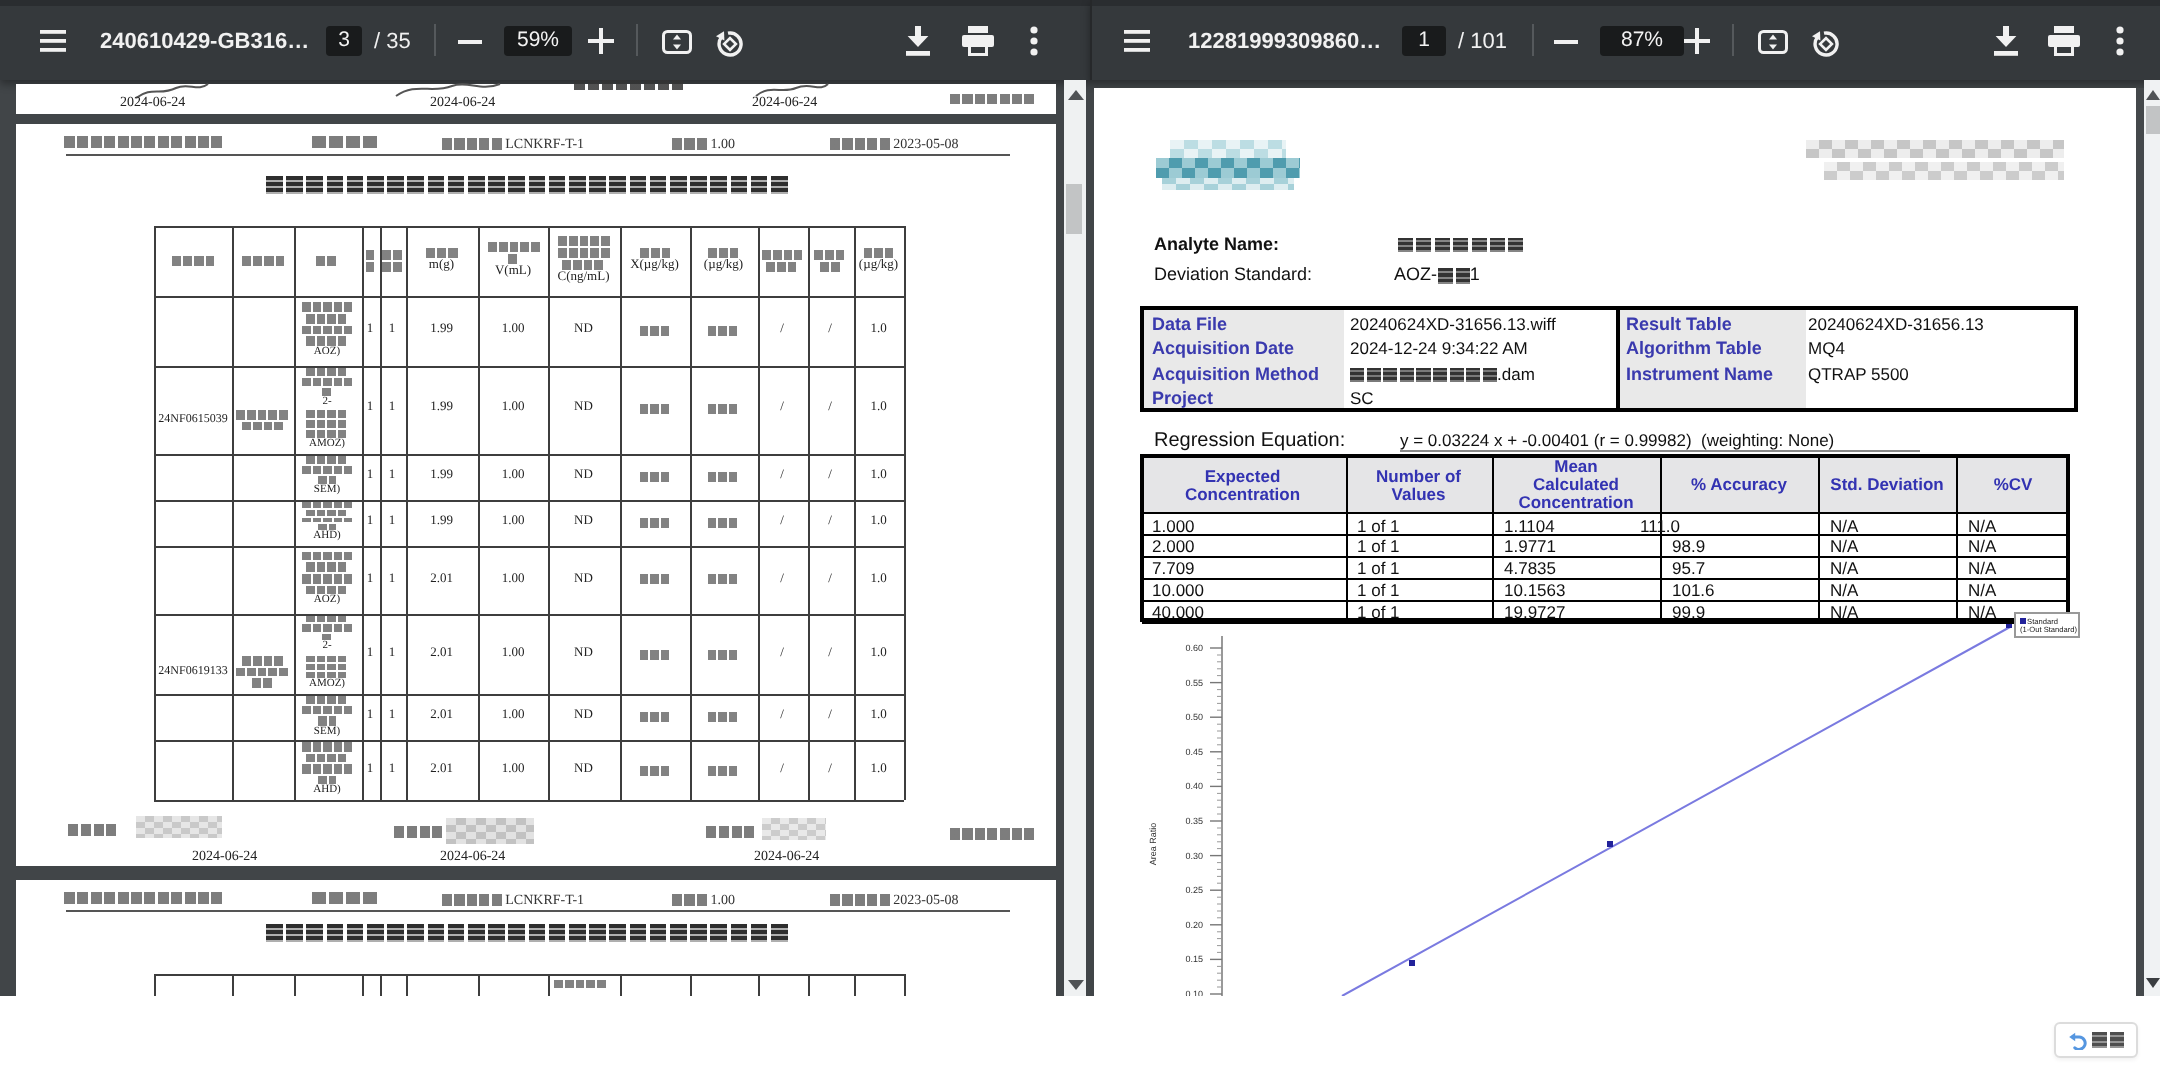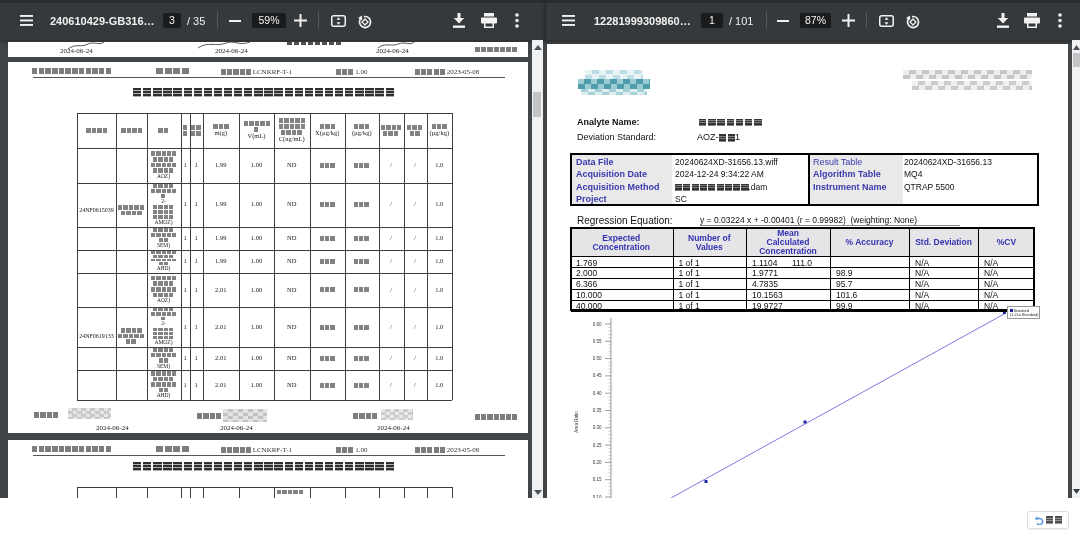--- a/index.html
+++ b/index.html
@@ -92,21 +92,21 @@
 
 <div class="abs tbx" style="left:594px;top:14.5px;font-size:11px;font-weight:bold">12281999309860…</div>
 
 <div class="dbox" style="left:701px;width:22px">1</div>
 
 <div class="abs tbx" style="left:729px;top:15px;font-size:11px">/ 101</div>
 <div class="ln" style="left:766px;top:12px;width:1px;height:16px;background:#55595c"></div>
 
 <div class="ln" style="left:777px;top:19.5px;width:12px;height:2px;background:#f1f1f1"></div>
 
-<div class="dbox" style="left:800px;width:31px">87%</div>
+<div class="dbox" style="left:800px;width:42px">87%</div>
 
 <svg class="abs" style="left:842px;top:14px" width="13" height="13">
       <rect x="5.5" y="0" width="2" height="13" fill="#f1f1f1"></rect>
       <rect x="0" y="5.5" width="13" height="2" fill="#f1f1f1"></rect>
     </svg>
 <div class="ln" style="left:866px;top:12px;width:1px;height:16px;background:#55595c"></div>
 
 <svg class="abs" style="left:879px;top:15px" width="15" height="12">
       <rect x="0.75" y="0.75" width="13.5" height="10.5" rx="2" fill="none" stroke="#f1f1f1" stroke-width="1.5"></rect>
       <path d="M7.5 2.2 L9.5 4.7 L5.5 4.7 Z" fill="#f1f1f1"></path>
@@ -761,21 +761,21 @@
 <div class="abs" style="left:697px;top:132px;font-size:9px;color:#111">AOZ-<span class="zh" style="width:16.4px;height:8.0px;background:repeating-linear-gradient(0deg,rgba(255,255,255,0.4) 0 1px,transparent 1px 2.7px),repeating-linear-gradient(90deg,#333 0 7.4px,transparent 7.4px 9.0px);"></span>1</div>
 
 <div class="abs" style="left:570px;top:153px;width:469px;height:53px;border:2px solid #000;background:#fff">
       <div class="abs" style="left:0;top:0;width:100px;height:49px;background:#e9e9e9"></div>
       <div class="abs" style="left:236px;top:0;width:2px;height:49px;background:#000"></div>
       <div class="abs" style="left:238px;top:0;width:93px;height:49px;background:#e9e9e9"></div>
     </div>
 
 <div class="abs" style="left:576px;top:156.5px;color:#3a3aae;font-weight:bold;font-size:9px">Data File</div>
 <div class="abs" style="left:675px;top:156.5px;color:#111;font-size:8.5px">20240624XD-31656.13.wiff</div>
-<div class="abs" style="left:813px;top:156.5px;color:#3a3aae;font-weight:normal;font-size:9px">Result Table</div>
+<div class="abs" style="left:813px;top:156.5px;color:#3a3aae;font-weight:bold;font-size:9px">Result Table</div>
 <div class="abs" style="left:904px;top:156.5px;color:#111;font-size:8.5px">20240624XD-31656.13</div>
 
 <div class="abs" style="left:576px;top:169.0px;color:#3a3aae;font-weight:bold;font-size:9px">Acquisition Date</div>
 <div class="abs" style="left:675px;top:169.0px;color:#111;font-size:8.5px">2024-12-24 9:34:22 AM</div>
 <div class="abs" style="left:813px;top:169.0px;color:#3a3aae;font-weight:bold;font-size:9px">Algorithm Table</div>
 <div class="abs" style="left:904px;top:169.0px;color:#111;font-size:8.5px">MQ4</div>
 
 <div class="abs" style="left:576px;top:181.5px;color:#3a3aae;font-weight:bold;font-size:9px">Acquisition Method</div>
 <div class="abs" style="left:675px;top:181.5px;color:#111;font-size:8.5px"><span class="zh" style="width:73.5px;height:7.5px;background:repeating-linear-gradient(0deg,rgba(255,255,255,0.35) 0 1px,transparent 1px 2.5px),repeating-linear-gradient(90deg,#333 0 7.1px,transparent 7.1px 8.3px);"></span>.dam</div>
 <div class="abs" style="left:813px;top:181.5px;color:#3a3aae;font-weight:bold;font-size:9px">Instrument Name</div>
@@ -825,39 +825,39 @@
 
 <div class="abs" style="left:909px;top:229px;width:69px;height:27px;display:flex;align-items:center;justify-content:center">
       <div style="color:#3333b2;font-weight:bold;font-size:8.5px;line-height:9px;text-align:center">Std. Deviation</div>
     </div>
 
 <div class="abs" style="left:978px;top:229px;width:57px;height:27px;display:flex;align-items:center;justify-content:center">
       <div style="color:#3333b2;font-weight:bold;font-size:8.5px;line-height:9px;text-align:center">%CV</div>
     </div>
 
 <div>
-      <div class="abs" style="left:576px;top:257.5px;font-size:8.5px;color:#111">1.769</div>
+      <div class="abs" style="left:576px;top:257.5px;font-size:8.5px;color:#111">1.000</div>
       <div class="abs" style="left:678.5px;top:257.5px;font-size:8.5px;color:#111">1 of 1</div>
       <div class="abs" style="left:752px;top:257.5px;font-size:8.5px;color:#111">1.1104</div>
-      <div class="abs" style="left:792px;top:257.5px;font-size:8.5px;color:#111">111.0</div>
+      <div class="abs" style="left:820px;top:257.5px;font-size:8.5px;color:#111">111.0</div>
       <div class="abs" style="left:915px;top:257.5px;font-size:8.5px;color:#111">N/A</div>
       <div class="abs" style="left:984px;top:257.5px;font-size:8.5px;color:#111">N/A</div>
     </div>
 
 <div>
       <div class="abs" style="left:576px;top:268.4px;font-size:8.5px;color:#111">2.000</div>
       <div class="abs" style="left:678.5px;top:268.4px;font-size:8.5px;color:#111">1 of 1</div>
       <div class="abs" style="left:752px;top:268.4px;font-size:8.5px;color:#111">1.9771</div>
       <div class="abs" style="left:836px;top:268.4px;font-size:8.5px;color:#111">98.9</div>
       <div class="abs" style="left:915px;top:268.4px;font-size:8.5px;color:#111">N/A</div>
       <div class="abs" style="left:984px;top:268.4px;font-size:8.5px;color:#111">N/A</div>
     </div>
 
 <div>
-      <div class="abs" style="left:576px;top:279.3px;font-size:8.5px;color:#111">6.366</div>
+      <div class="abs" style="left:576px;top:279.3px;font-size:8.5px;color:#111">7.709</div>
       <div class="abs" style="left:678.5px;top:279.3px;font-size:8.5px;color:#111">1 of 1</div>
       <div class="abs" style="left:752px;top:279.3px;font-size:8.5px;color:#111">4.7835</div>
       <div class="abs" style="left:836px;top:279.3px;font-size:8.5px;color:#111">95.7</div>
       <div class="abs" style="left:915px;top:279.3px;font-size:8.5px;color:#111">N/A</div>
       <div class="abs" style="left:984px;top:279.3px;font-size:8.5px;color:#111">N/A</div>
     </div>
 
 <div>
       <div class="abs" style="left:576px;top:290.2px;font-size:8.5px;color:#111">10.000</div>
       <div class="abs" style="left:678.5px;top:290.2px;font-size:8.5px;color:#111">1 of 1</div>

